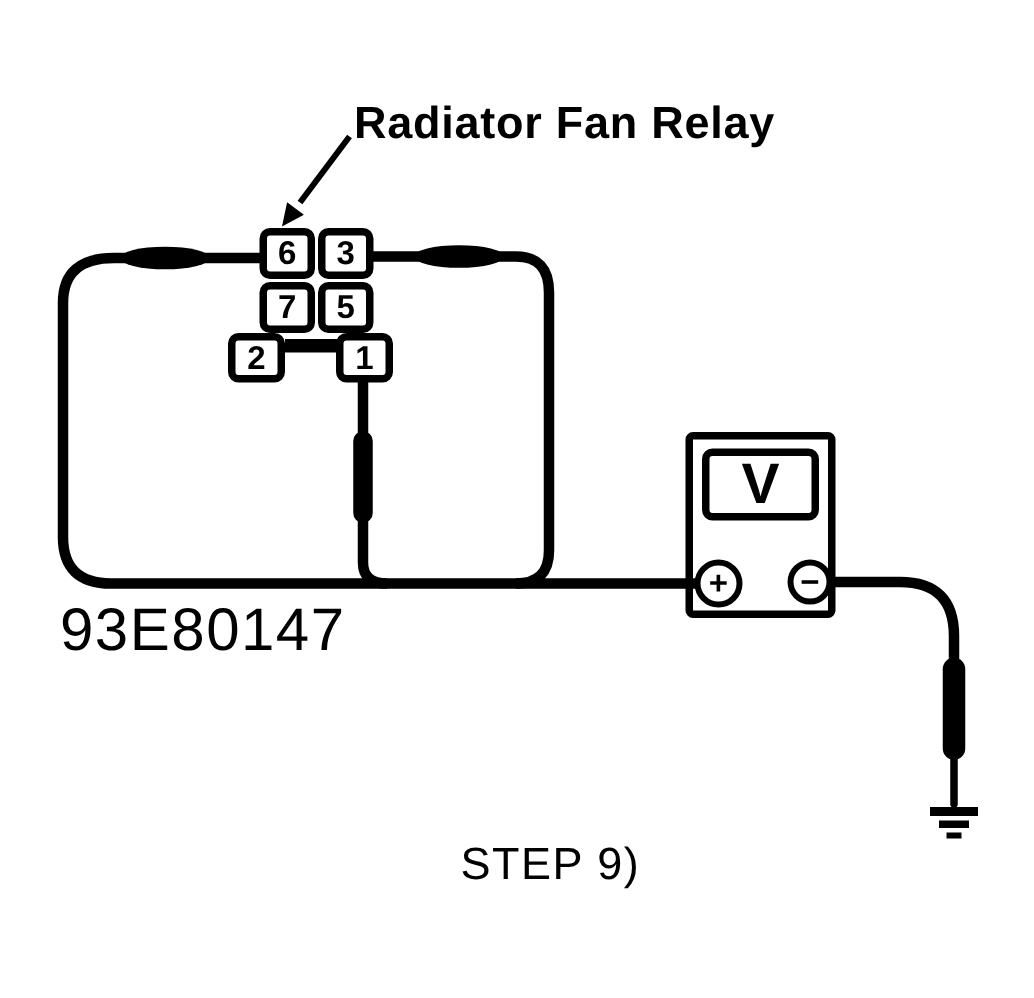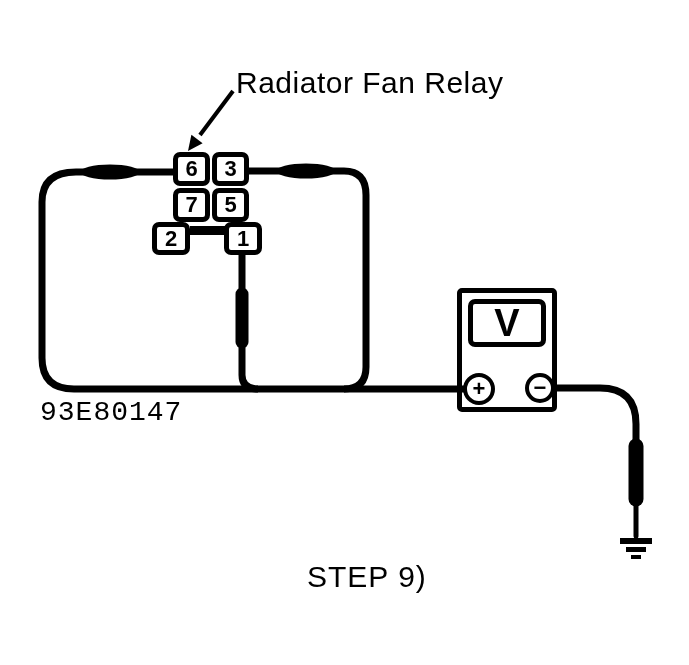--- a/index.html
+++ b/index.html
@@ -55,27 +55,27 @@
     border:4px solid var(--ink);background:var(--paper);
     display:flex;align-items:center;justify-content:center;
     font-weight:900;line-height:1;
   }
   .terminal.plus{left:1px;top:80px;width:32px;height:32px;font-size:22px;}
   .terminal.minus{left:63px;top:80px;width:30px;height:30px;font-size:22px;}
 
   
   .callout{
     position:absolute;left:236px;top:66px;z-index:2;
-    font-size:30px;line-height:34px;letter-spacing:0.5px;font-weight:400;
+    font-size:30px;line-height:34px;letter-spacing:0.5px;font-weight:700;
     white-space:nowrap;
   }
   .figure-id{
     position:absolute;left:40px;top:398px;z-index:2;
-    font-family:Liberation Mono, monospace;
-    font-size:28px;line-height:1.1;letter-spacing:1px;white-space:nowrap;
+    font-family:Liberation Sans, sans-serif;
+    font-size:40px;line-height:1.1;letter-spacing:1px;white-space:nowrap;
   }
   .step-caption{
     position:absolute;left:307px;top:560px;z-index:2;
     font-size:30px;letter-spacing:1px;white-space:nowrap;
   }
 </style>
 </head>
 <body>
 
 <div id="stage">

